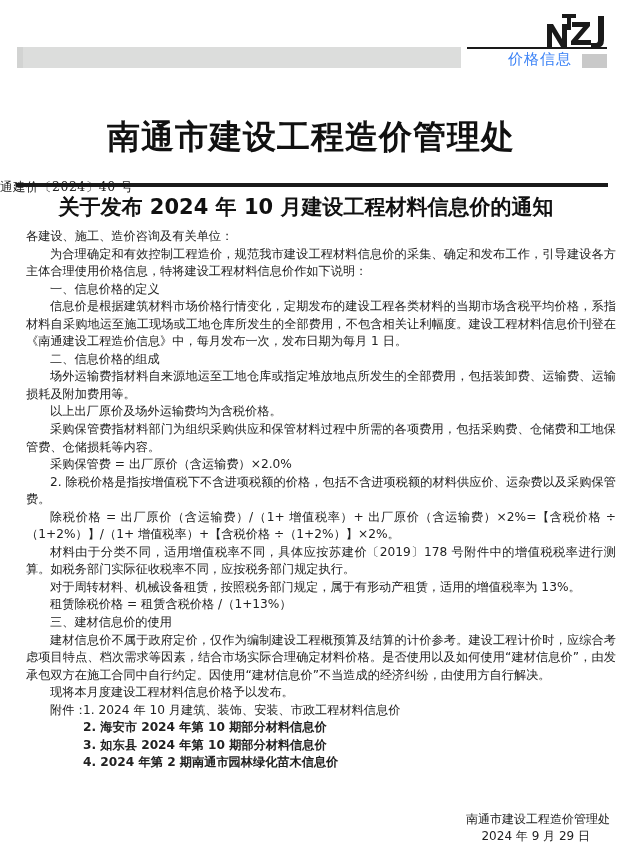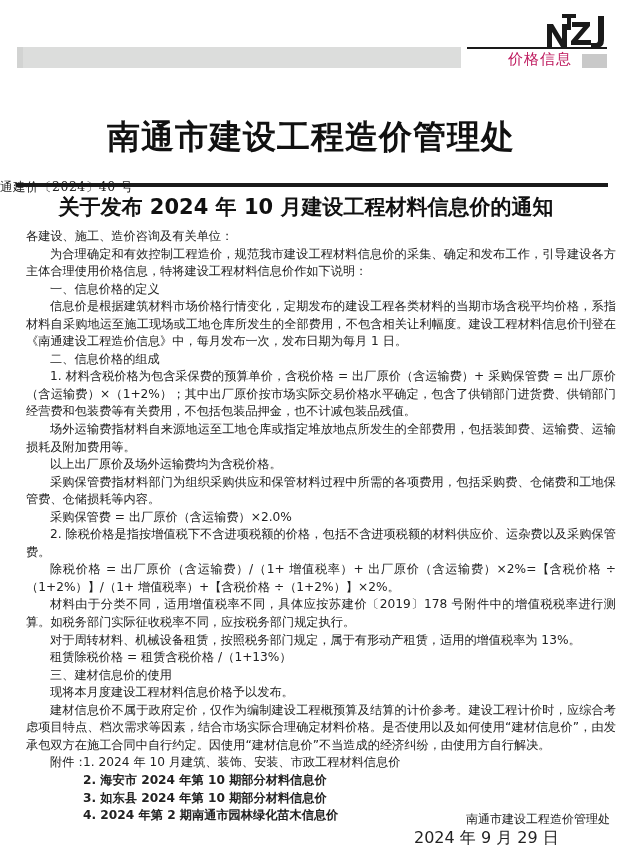--- a/index.html
+++ b/index.html
@@ -7,21 +7,21 @@
     width: 622px; height: 855px; position: relative; overflow: hidden;
     font-family: "DejaVu Serif", "Liberation Serif", serif;
     color: #1a1a1a;
   }
   .abs { position: absolute; }
 
   
   .hdr-band { left: 17px; top: 47px; width: 444px; height: 21px; background: #dcdddc; }
   .hdr-band-edge { left: 17px; top: 47px; width: 6px; height: 21px; background: #d2d3d2; }
   .hdr-rule { left: 467px; top: 47px; width: 140px; height: 1.5px; background: #1a1a1a; }
-  .hdr-section { left: 508px; top: 50px; font-size: 15px; color: #be185d; letter-spacing: 1px;
+  .hdr-section { left: 508px; top: 50px; font-size: 15px; color: #3b82f6; letter-spacing: 1px;
     font-family: Liberation Mono, monospace; font-weight: normal; }
   .hdr-box { left: 582px; top: 54px; width: 25px; height: 14px; background: #c9c9c9; }
   .logo { left: 545px; top: 12px; width: 65px; height: 36px; }
 
   
   .org-title { left: 0; top: 115px; width: 622px; text-align: center;
     font-size: 33px; font-weight: bold; letter-spacing: 1px; color: #111;
     font-family: "DejaVu Serif", serif; }
   .doc-no { left: 0; top: 179px; width: 608px; 
     font-size: 12.5px; color: #222; letter-spacing: 0.5px; }
@@ -37,22 +37,22 @@
   .body-text p { margin: 0; text-align: justify; }
   .body-text p.ind { text-indent: 24px; }
   .attach-row { display: flex; margin: 0; text-align: right; }
   .attach-label { width: 57px; padding-left: 24px; box-sizing: border-box; flex: 0 0 57px; white-space: nowrap; }
   .attach-item { white-space: nowrap; }
   .attach-sub { padding-left: 57px; margin: 0; white-space: nowrap; font-weight: bold; }
 
   
   .sig-org { left: 440px; top: 811px; width: 170px; text-align: right;
     font-size: 12px; color: #222; font-family: "DejaVu Sans", sans-serif; }
-  .sig-date { left: 414px; top: 828px; width: 150px; 
-    font-size: 16px; color: #222; font-family: "DejaVu Sans", sans-serif; }
+  .sig-date { left: 440px; top: 828px; width: 150px; text-align: right;
+    font-size: 12px; color: #222; font-family: "DejaVu Sans", sans-serif; }
 </style>
 </head>
 <body>
 
 <div class="abs hdr-band"></div>
 <div class="abs hdr-band-edge"></div>
 <div class="abs hdr-rule"></div>
 <div class="abs hdr-section">价格信息</div>
 <div class="abs hdr-box"></div>
 
@@ -72,33 +72,32 @@
 <div class="abs doc-no">通建价〔2024〕40 号</div>
 <div class="abs thick-rule"></div>
 <div class="abs notice-title">关于发布 2024 年 10 月建设工程材料信息价的通知</div>
 
 <div class="abs body-text">
   <p>各建设、施工、造价咨询及有关单位：</p>
   <p class="ind">为合理确定和有效控制工程造价，规范我市建设工程材料信息价的采集、确定和发布工作，引导建设各方主体合理使用价格信息，特将建设工程材料信息价作如下说明：</p>
   <p class="ind">一、信息价格的定义</p>
   <p class="ind">信息价是根据建筑材料市场价格行情变化，定期发布的建设工程各类材料的当期市场含税平均价格，系指材料自采购地运至施工现场或工地仓库所发生的全部费用，不包含相关让利幅度。建设工程材料信息价刊登在《南通建设工程造价信息》中，每月发布一次，发布日期为每月 1 日。</p>
   <p class="ind">二、信息价格的组成</p>
-  <p class="ind">1. 材料含税价格为包含采保费的预算单价，含税价格 = 出厂原价（含运输费）+ 采购保管费 = 出厂原价（含运输费）×（1+2%）；其中出厂原价按市场实际交易价格水平确定，包含了供销部门进货费、供销部门经营费和包装费等有关费用，不包括包装品押金，也不计减包装品残值。</p>
   <p class="ind">场外运输费指材料自来源地运至工地仓库或指定堆放地点所发生的全部费用，包括装卸费、运输费、运输损耗及附加费用等。</p>
   <p class="ind">以上出厂原价及场外运输费均为含税价格。</p>
   <p class="ind">采购保管费指材料部门为组织采购供应和保管材料过程中所需的各项费用，包括采购费、仓储费和工地保管费、仓储损耗等内容。</p>
   <p class="ind">采购保管费 = 出厂原价（含运输费）×2.0%</p>
   <p class="ind">2. 除税价格是指按增值税下不含进项税额的价格，包括不含进项税额的材料供应价、运杂费以及采购保管费。</p>
   <p class="ind">除税价格 = 出厂原价（含运输费）/（1+ 增值税率）+ 出厂原价（含运输费）×2%=【含税价格 ÷（1+2%）】/（1+ 增值税率）+【含税价格 ÷（1+2%）】×2%。</p>
   <p class="ind">材料由于分类不同，适用增值税率不同，具体应按苏建价〔2019〕178 号附件中的增值税税率进行测算。如税务部门实际征收税率不同，应按税务部门规定执行。</p>
   <p class="ind">对于周转材料、机械设备租赁，按照税务部门规定，属于有形动产租赁，适用的增值税率为 13%。</p>
   <p class="ind">租赁除税价格 = 租赁含税价格 /（1+13%）</p>
   <p class="ind">三、建材信息价的使用</p>
+  <p class="ind">建材信息价不属于政府定价，仅作为编制建设工程概预算及结算的计价参考。建设工程计价时，应综合考虑项目特点、档次需求等因素，结合市场实际合理确定材料价格。是否使用以及如何使用“建材信息价”，由发承包双方在施工合同中自行约定。因使用“建材信息价”不当造成的经济纠纷，由使用方自行解决。</p>
   <p class="ind">现将本月度建设工程材料信息价格予以发布。</p>
-  <p class="ind">建材信息价不属于政府定价，仅作为编制建设工程概预算及结算的计价参考。建设工程计价时，应综合考虑项目特点、档次需求等因素，结合市场实际合理确定材料价格。是否使用以及如何使用“建材信息价”，由发承包双方在施工合同中自行约定。因使用“建材信息价”不当造成的经济纠纷，由使用方自行解决。</p>
 
   <div class="attach-row">
     <span class="attach-label">附件：</span>
     <span class="attach-item">1.  2024 年 10 月建筑、装饰、安装、市政工程材料信息价</span>
   </div>
   <p class="attach-sub">2.  海安市 2024 年第 10 期部分材料信息价</p>
   <p class="attach-sub">3.  如东县 2024 年第 10 期部分材料信息价</p>
   <p class="attach-sub">4.  2024 年第 2 期南通市园林绿化苗木信息价</p>
 </div>
 

